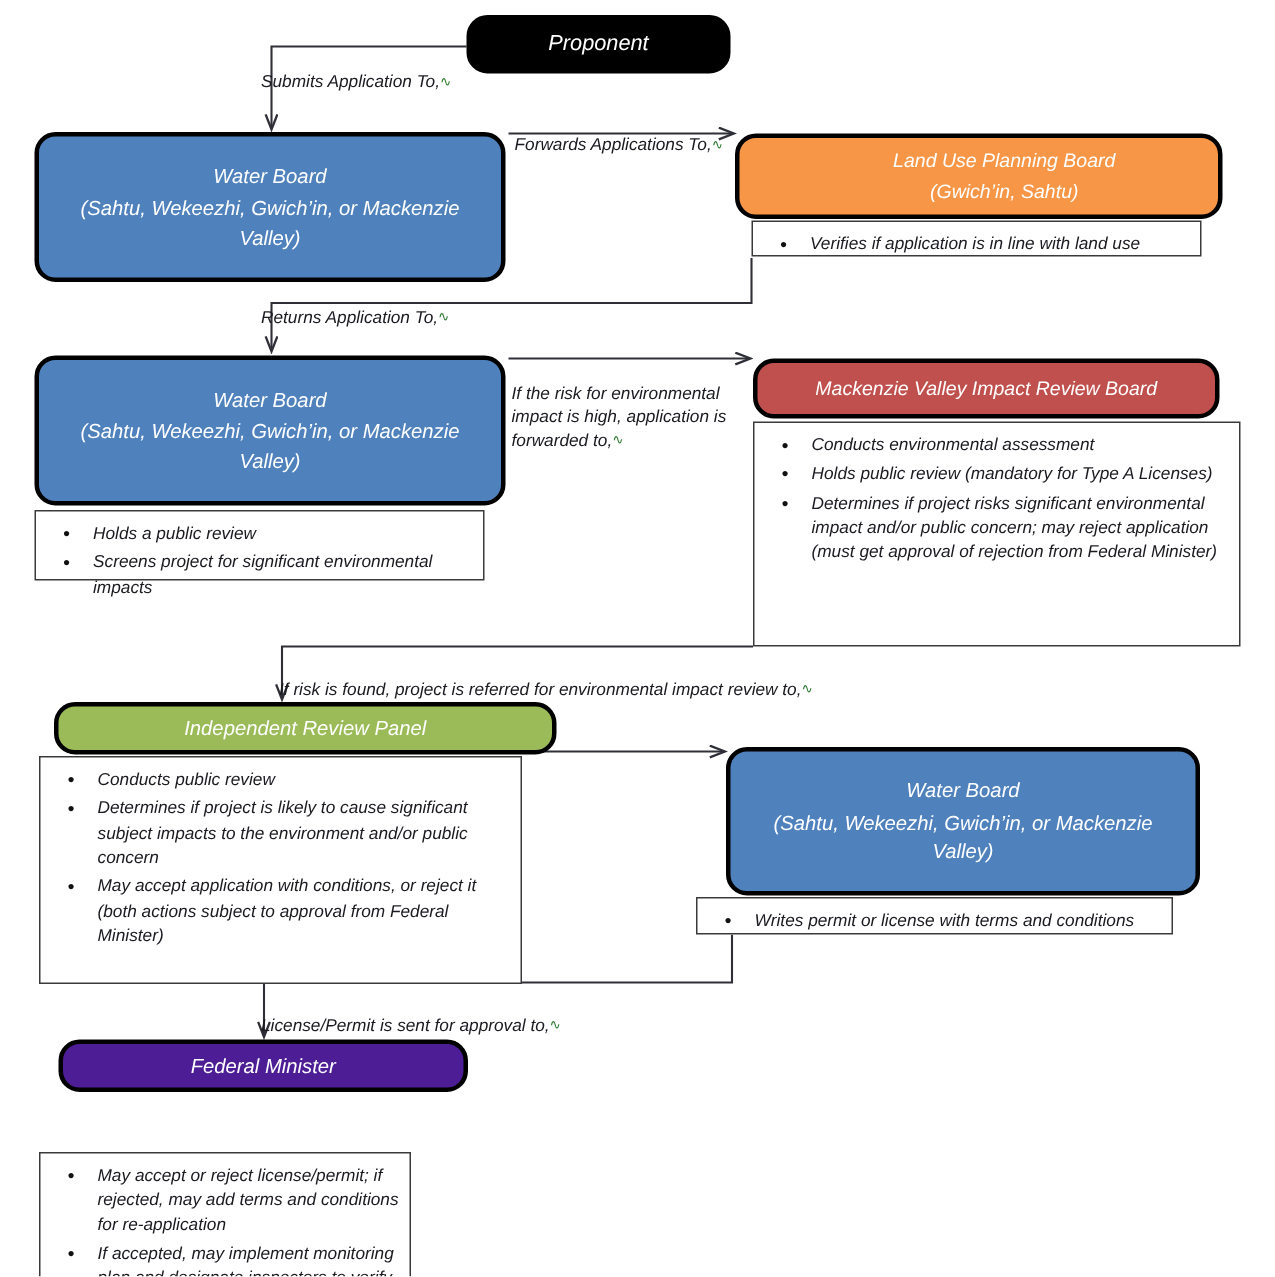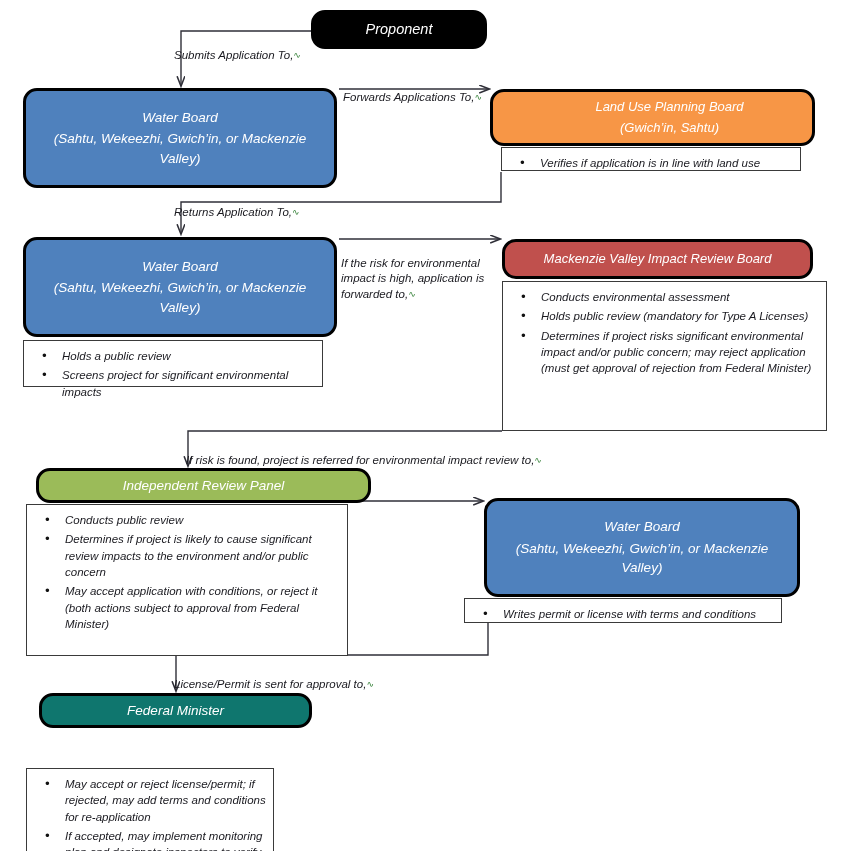--- a/index.html
+++ b/index.html
@@ -148,21 +148,21 @@
     left: 484px; top: 498px; width: 316px; height: 99px;
     background: #4F81BD;
     font-size: 13.5px;
   }
   #bullets-water-board-3 {
     left: 464px; top: 598px; width: 318px; height: 25px;
     font-size: 11.5px;
   }
   #node-federal-minister {
     left: 39px; top: 693px; width: 273px; height: 35px;
-    background: #0f766e;
+    background: #4c1d95;
     font-size: 13.5px;
   }
   #bullets-federal-minister {
     left: 26px; top: 729px; width: 248px; height: 99px;
     font-size: 11.5px;
     margin-top: 39px;
   }
   
   #label-submits { left: 174px; top: 32px; }
   #label-forwards { left: 343px; top: 74px; }
@@ -240,21 +240,21 @@
       <li>Determines if project risks significant environmental impact and/or public concern; may reject application (must get approval of rejection from Federal Minister)</li>
     </ul>
   </div>
 
   <div class="node" id="node-irp">
     <span class="line">Independent Review Panel</span>
   </div>
   <div class="bullets" id="bullets-irp">
     <ul>
       <li>Conducts public review</li>
-      <li>Determines if project is likely to cause significant review impacts to the environment and/or public concern</li>
+      <li>Determines if project is likely to cause significant subject impacts to the environment and/or public concern</li>
       <li>May accept application with conditions, or reject it (both actions subject to approval from Federal Minister)</li>
     </ul>
   </div>
 
   <div class="node" id="node-water-board-3">
     <span class="line">Water Board</span>
     <span class="line sub">(Sahtu, Wekeezhi, Gwich’in, or Mackenzie Valley)</span>
   </div>
   <div class="bullets" id="bullets-water-board-3">
     <ul>

